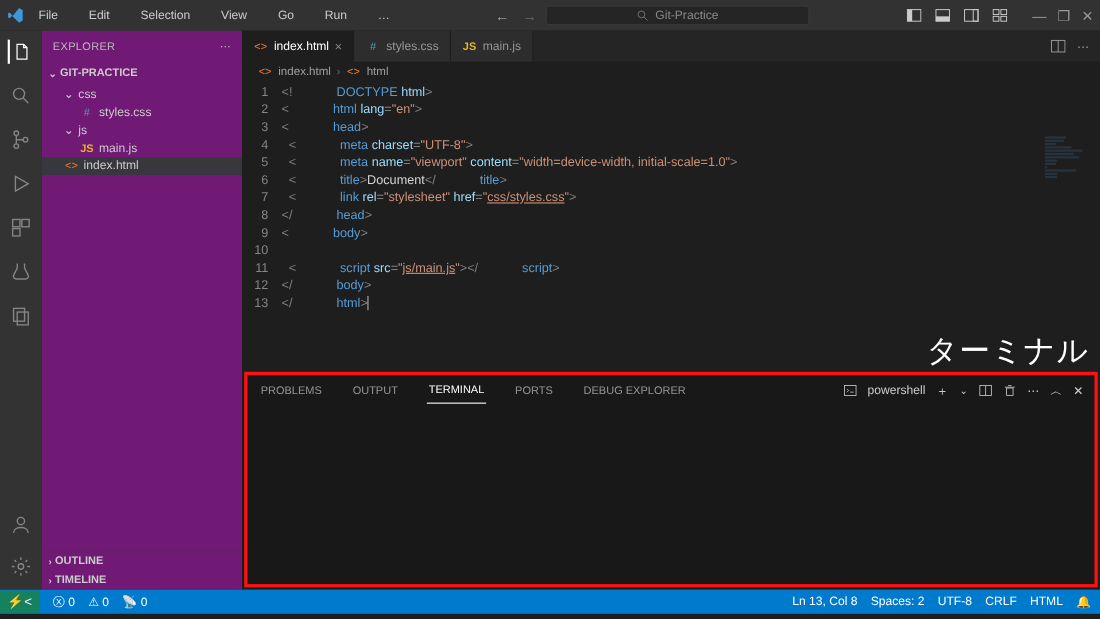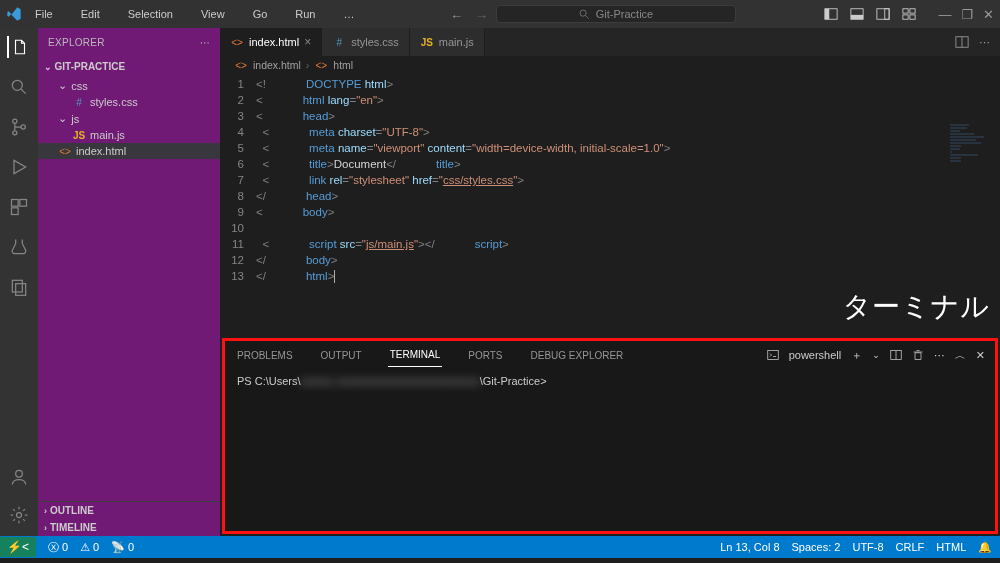--- a/index.html
+++ b/index.html
@@ -52,21 +52,21 @@
 .tok-punc { color: #808080; }
 .minimap { position: absolute; right: 2px; top: 50px; width: 48px; height: 60px; opacity: 0.35; }
 .minimap .mm-line { height: 2px; margin-bottom: 1px; background: #3a5a7a; }
 .terminal-panel { height: 196px; background: #181818; border: 3px solid #ff1111; display: flex; flex-direction: column; margin: 0 2px 2px 2px; }
 .terminal-tabs { height: 28px; display: flex; align-items: center; padding: 0 10px; gap: 24px; font-size: 10px; }
 .tt-item { color: #969696; cursor: pointer; padding: 6px 2px; }
 .tt-item.active { color: #fff; border-bottom: 1px solid #fff; }
 .tt-right { margin-left: auto; display: flex; align-items: center; gap: 10px; color: #ccc; font-size: 11px; }
 .terminal-body { flex: 1; padding: 6px 12px; font-family: Consolas, monospace; font-size: 11px; color: #ccc; }
 .terminal-body .blurred { filter: blur(4px); color: #999; }
-.annotation { position: absolute; right: 10px; top: 288px; font-size: 28px; color: #fff; font-family: sans-serif; font-weight: 400; letter-spacing: 1px; }
+.annotation { position: absolute; right: 10px; top: 300px; font-size: 28px; color: #fff; font-family: sans-serif; font-weight: 400; letter-spacing: 1px; }
 .statusbar { height: 22px; background: #007acc; color: #fff; display: flex; align-items: center; font-size: 11px; padding: 0 8px; position: absolute; left: 0; right: 0; bottom: 5px; }
 .sb-left { display: flex; gap: 12px; align-items: center; }
 .sb-left .remote { background: #16825d; margin-left: -8px; padding: 3px 7px; font-size: 12px; }
 .sb-right { margin-left: auto; display: flex; gap: 12px; align-items: center; }
 .sb-item { cursor: pointer; }
 svg { display: block; }
 .cursor-line { display: inline-block; width: 1px; height: 13px; background: #aeafad; vertical-align: middle; }
 </style>
 </head>
 <body>
@@ -332,23 +332,20 @@
           <span>
               <svg width="12" height="12" viewBox="0 0 16 16">
                 <path d="M4 5h8v9H4z M2 4h12 M6 2h4" fill="none" stroke="#ccc"></path>
               </svg>
             </span>
           <span>⋯</span>
           <span>︿</span>
           <span>✕</span>
         </div>
       </div>
-      <div class="terminal-body">
-        <span>PS C:\Users\</span><span class="blurred">xxxxxx xxxxxxxxxxxxxxxxxxxxxxxxxx</span><span>\Git-Practice&gt;</span>
-      </div>
     </div>
   </div>
 </div>
 
 <div class="annotation">ターミナル</div>
 
 <div class="statusbar">
   <div class="sb-left">
     <span class="remote sb-item">⚡&lt;</span>
     <span class="sb-item">ⓧ <span>0</span></span>

